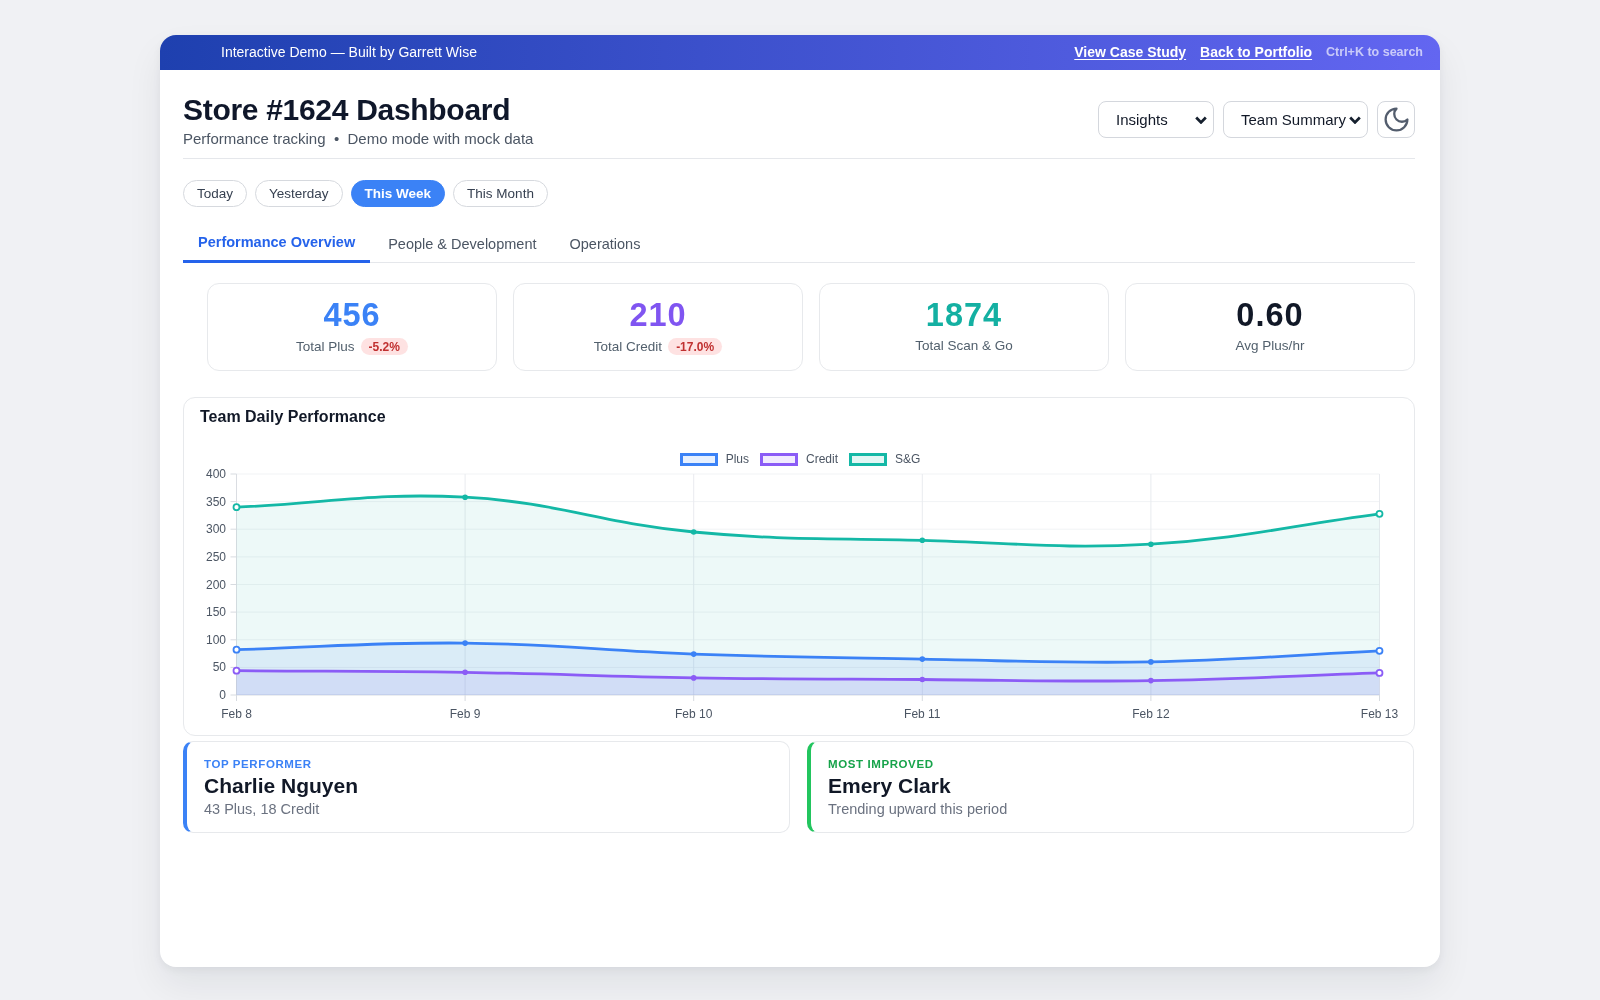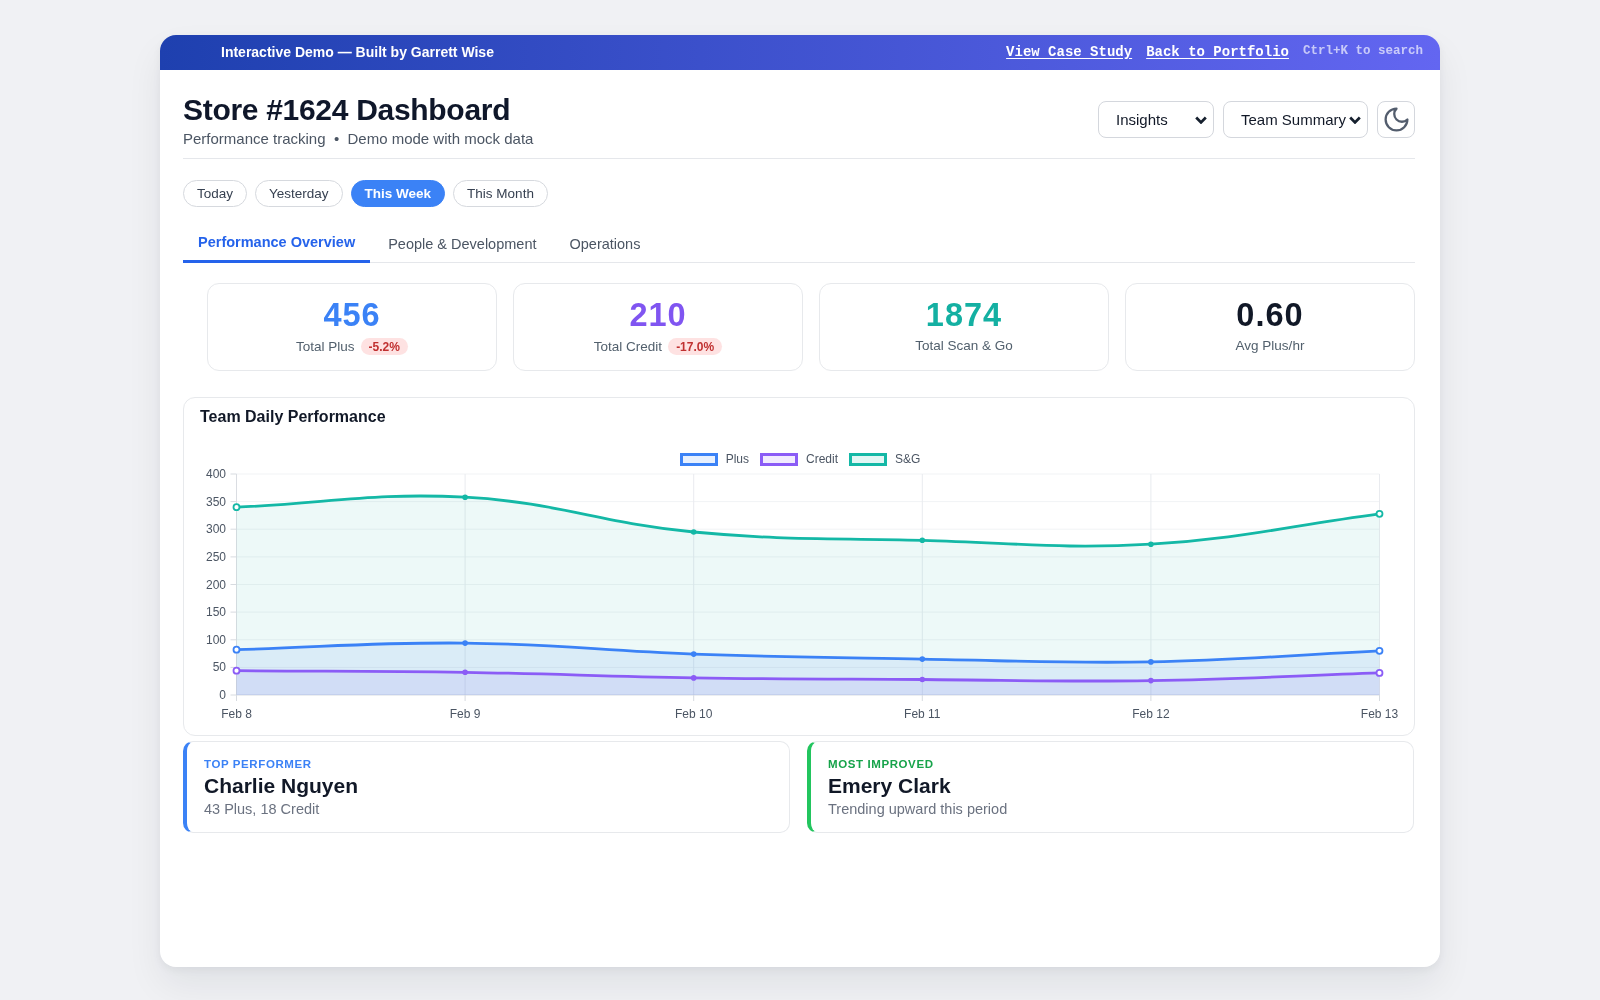--- a/index.html
+++ b/index.html
@@ -1,22 +1,22 @@
 <!DOCTYPE html>
 <html><head>
 <meta charset="utf-8">
 <style>
 * { margin:0; padding:0; box-sizing:border-box; }
 html,body { width:1600px; height:1000px; background:#f0f1f4; font-family:"Liberation Sans",sans-serif; overflow:hidden; }
 .card { position:absolute; left:160px; top:35px; width:1280px; height:932px; background:#fff; border-radius:16px;
   box-shadow:0 18px 36px rgba(15,23,42,.07), 0 3px 8px rgba(15,23,42,.05); }
 .topbar { position:absolute; left:0; top:0; width:1280px; height:35px; border-radius:16px 16px 0 0;
   background:linear-gradient(90deg,#1e40af 0%,#6366f1 100%); display:flex; align-items:center; color:#fff; }
-.topbar .left { margin-left:17px; font-size:14px; font-weight:bold; position:relative; top:-1px;padding-left:44px; }
-.topbar .right { margin-left:auto; margin-right:17px; display:flex; align-items:flex-start; gap:14px; position:relative; top:-1px;font-family:Liberation Mono, monospace; }
+.topbar .left { margin-left:17px; font-size:14px; font-weight:normal; position:relative; top:-1px;padding-left:44px; }
+.topbar .right { margin-left:auto; margin-right:17px; display:flex; align-items:center; gap:14px; position:relative; top:-1px; }
 .topbar a { color:#fff; font-size:14px; font-weight:bold; text-decoration:underline; text-underline-offset:2px; }
 .topbar .hint { color:rgba(255,255,255,.66); font-size:12.5px; font-weight:bold; }
 h1 { position:absolute; left:23px; top:58px; font-size:30px; font-weight:bold; color:#0f172a; letter-spacing:-.3px; }
 .subtitle { position:absolute; left:23px; top:95px; font-size:15px; color:#4b5563; }
 .hdrright { position:absolute; right:25px; top:66px; display:flex; gap:9px; align-items:flex-start; }
 .sel { height:37px; border:1px solid #d4d7dd; border-radius:8px; background:#fff; display:flex; align-items:center; justify-content:space-between;
   font-size:15px; color:#111827; padding:0 6px 0 17px; white-space:nowrap; }
 .sel .chev { width:12px; height:8px; }
 .iconbtn { width:38px; height:37px; border:1px solid #d4d7dd; border-radius:8px; background:#fff; display:flex; align-items:center; justify-content:center; }
 .div1 { position:absolute; left:23px; top:123px; width:1232px; height:1px; background:#e5e7eb; }

